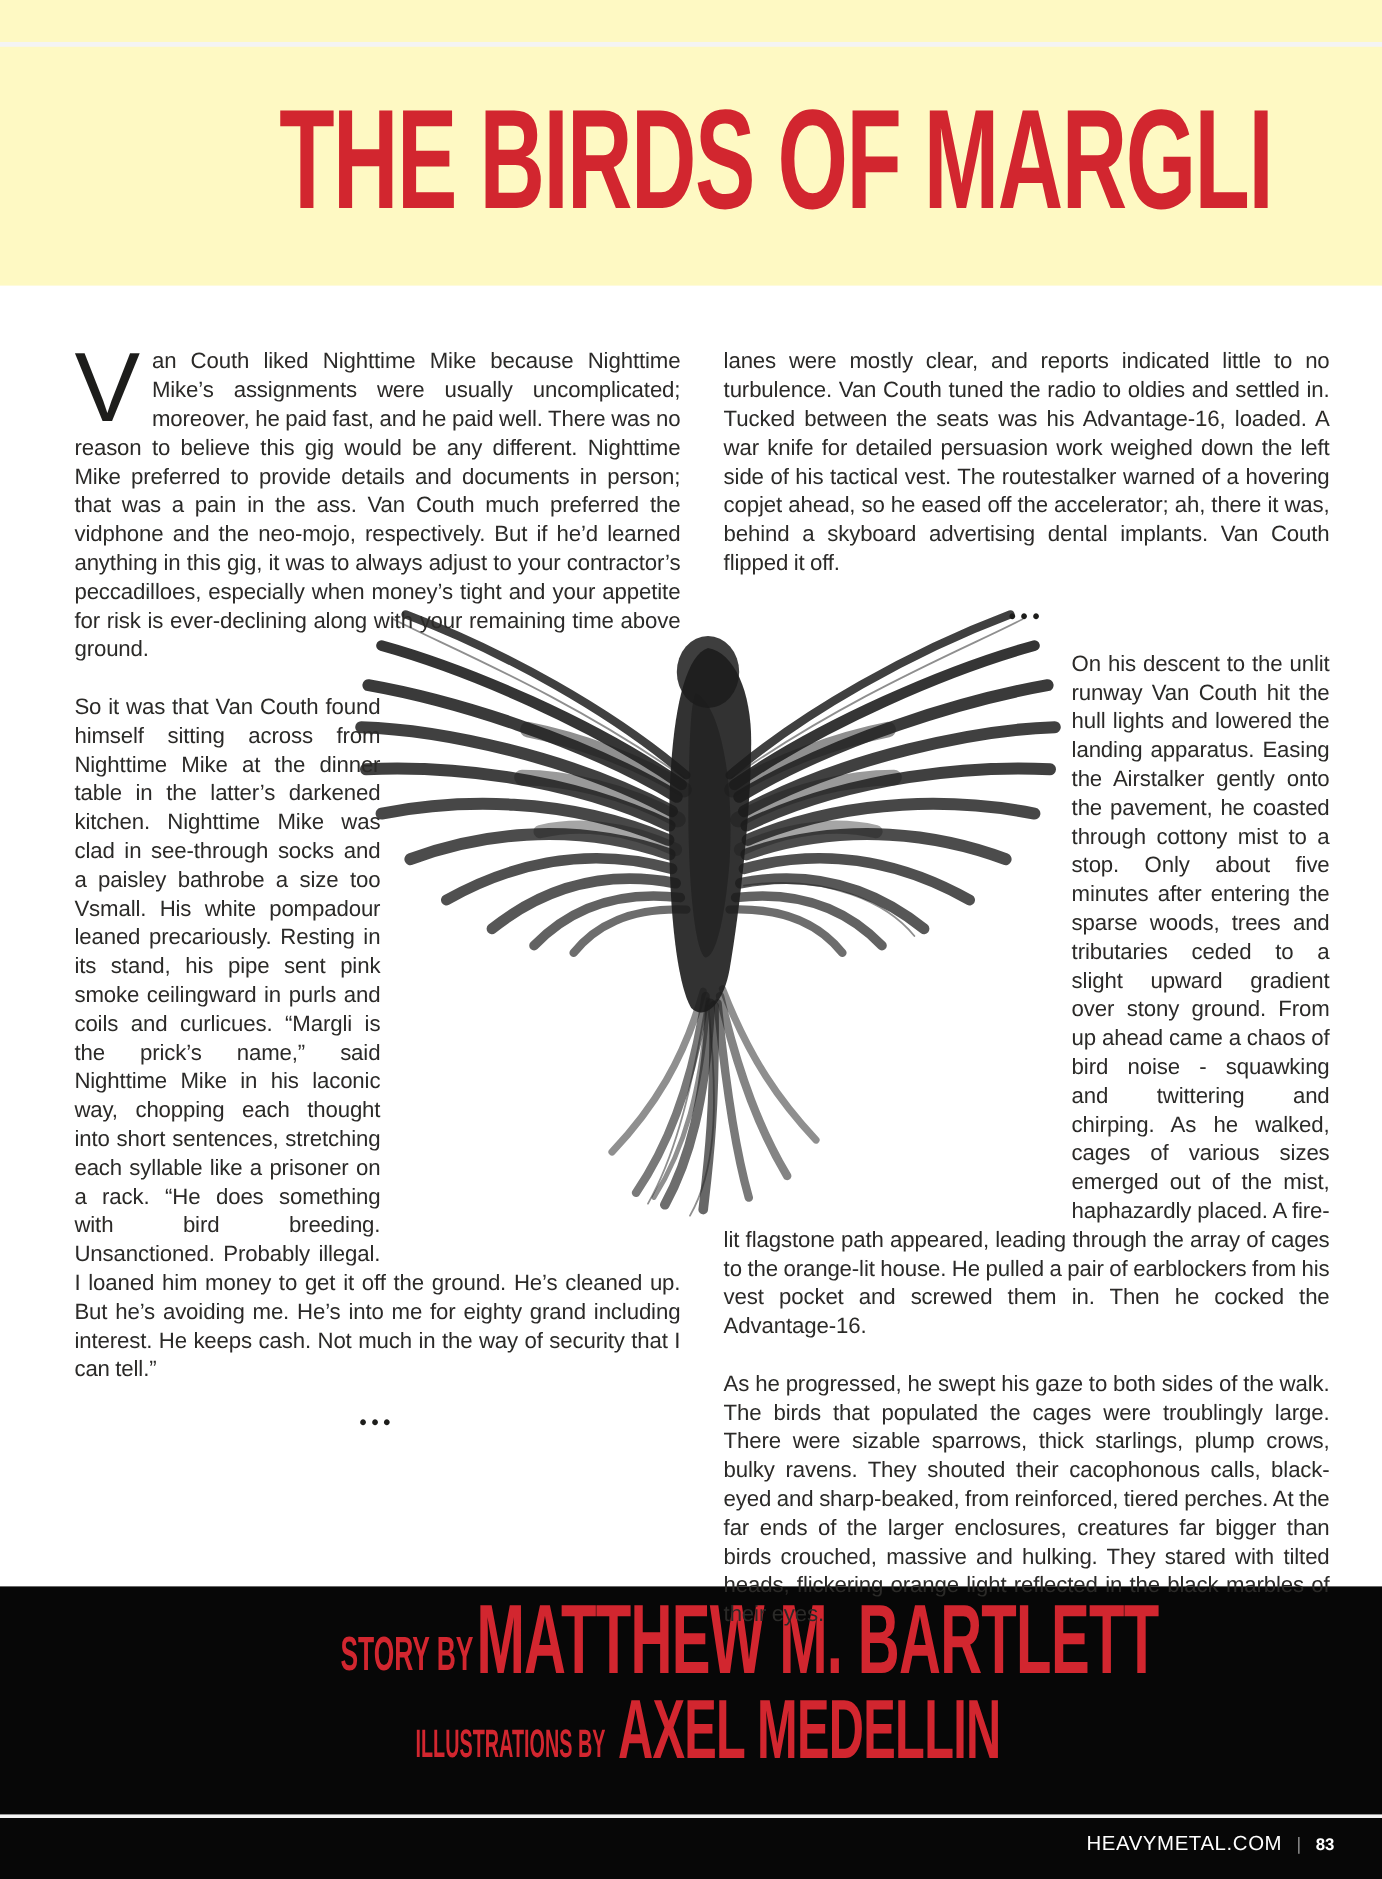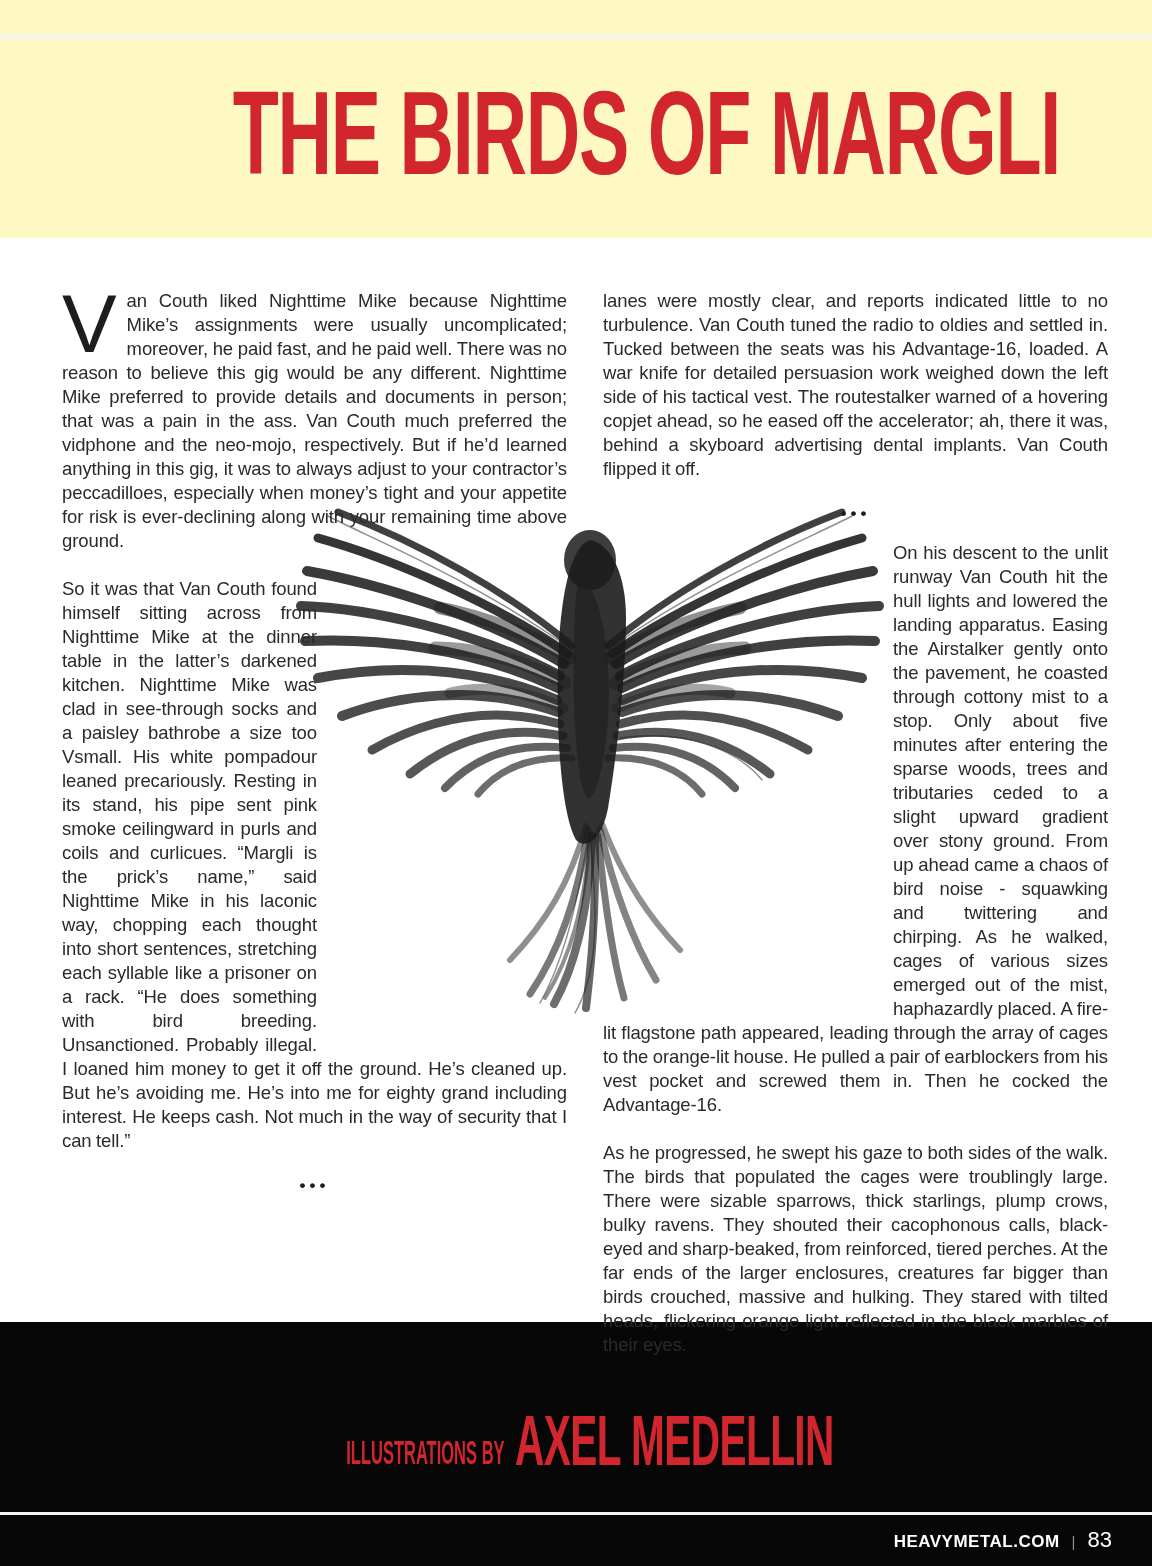--- a/index.html
+++ b/index.html
@@ -39,23 +39,23 @@
   .c-name{position:absolute;bottom:0;font-weight:700;line-height:1;white-space:nowrap;letter-spacing:-1px;}
   .crow1 .c-label{right:757px;font-size:40px;transform:scaleX(0.55);transform-origin:right bottom;bottom:9px;}
   .crow1 .c-name{left:397px;font-size:82px;transform:scaleX(0.59);transform-origin:left bottom;}
   .crow2 .c-label{right:647px;font-size:33px;transform:scaleX(0.50);transform-origin:right bottom;bottom:7px;}
   .crow2 .c-name{left:515px;font-size:70px;transform:scaleX(0.58);transform-origin:left bottom;}
   .crow3{top:168px;text-align:center;}
   .crow3 span{display:inline-block;font-size:30px;font-weight:700;line-height:1;
               transform:scaleX(0.62);transform-origin:center;letter-spacing:1px;white-space:nowrap;}
   .footer-rule{position:absolute;top:190px;left:0;width:100%;height:3px;background:#f4f4f4;}
   .page-bar{position:absolute;top:205px;right:40px;display:flex;align-items:baseline;gap:12px;color:#ffffff;}
-  .site{font-size:17px;font-weight:700;letter-spacing:0.5px;}
+  .site{font-size:17px;font-weight:400;letter-spacing:0.5px;}
   .bar-div{color:#8f8f8f;font-size:15px;}
-  .pageno{font-size:22px;font-weight:400;}
+  .pageno{font-size:14px;font-weight:700;}
 </style>
 </head>
 <body>
 
 <div class="page">
 
   <div class="masthead">
     <div class="header-rule"></div>
     <div class="title-wrap">
       <span class="title">THE BIRDS OF MARGLI</span>
@@ -132,20 +132,24 @@
 
   <div class="col col-right">
     <p>lanes were mostly clear, and reports indicated little to no turbulence. Van Couth tuned the radio to oldies and settled in. Tucked between the seats was his Advantage-16, loaded. A war knife for detailed persuasion work weighed down the left side of his tactical vest. The routestalker warned of a hovering copjet ahead, so he eased off the accelerator; ah, there it was, behind a skyboard advertising dental implants. Van Couth flipped it off.</p>
     <p class="dots">•••</p>
     <div class="cut cut-left"></div>
     <p>On his descent to the unlit runway Van Couth hit the hull lights and lowered the landing apparatus. Easing the Airstalker gently onto the pavement, he coasted through cottony mist to a stop. Only about five minutes after entering the sparse woods, trees and tributaries ceded to a slight upward gradient over stony ground. From up ahead came a chaos of bird noise - squawking and twittering and chirping. As he walked, cages of various sizes emerged out of the mist, haphazardly placed. A fire-lit flagstone path appeared, leading through the array of cages to the orange-lit house. He pulled a pair of earblockers from his vest pocket and screwed them in. Then he cocked the Advantage-16.</p>
     <p>As he progressed, he swept his gaze to both sides of the walk. The birds that populated the cages were troublingly large. There were sizable sparrows, thick starlings, plump crows, bulky ravens. They shouted their cacophonous calls, black-eyed and sharp-beaked, from reinforced, tiered perches. At the far ends of the larger enclosures, creatures far bigger than birds crouched, massive and hulking. They stared with tilted heads, flickering orange light reflected in the black marbles of their eyes.</p>
   </div>
 
   <div class="credits">
+    <div class="crow crow1">
+      <span class="c-label">STORY BY</span>
+      <span class="c-name">MATTHEW M. BARTLETT</span>
+    </div>
     <div class="crow crow2">
       <span class="c-label">ILLUSTRATIONS BY</span>
       <span class="c-name">AXEL MEDELLIN</span>
     </div>
     <div class="footer-rule"></div>
     <div class="page-bar">
       <span class="site">HEAVYMETAL.COM</span>
       <span class="bar-div">|</span>
       <span class="pageno">83</span>
     </div>

